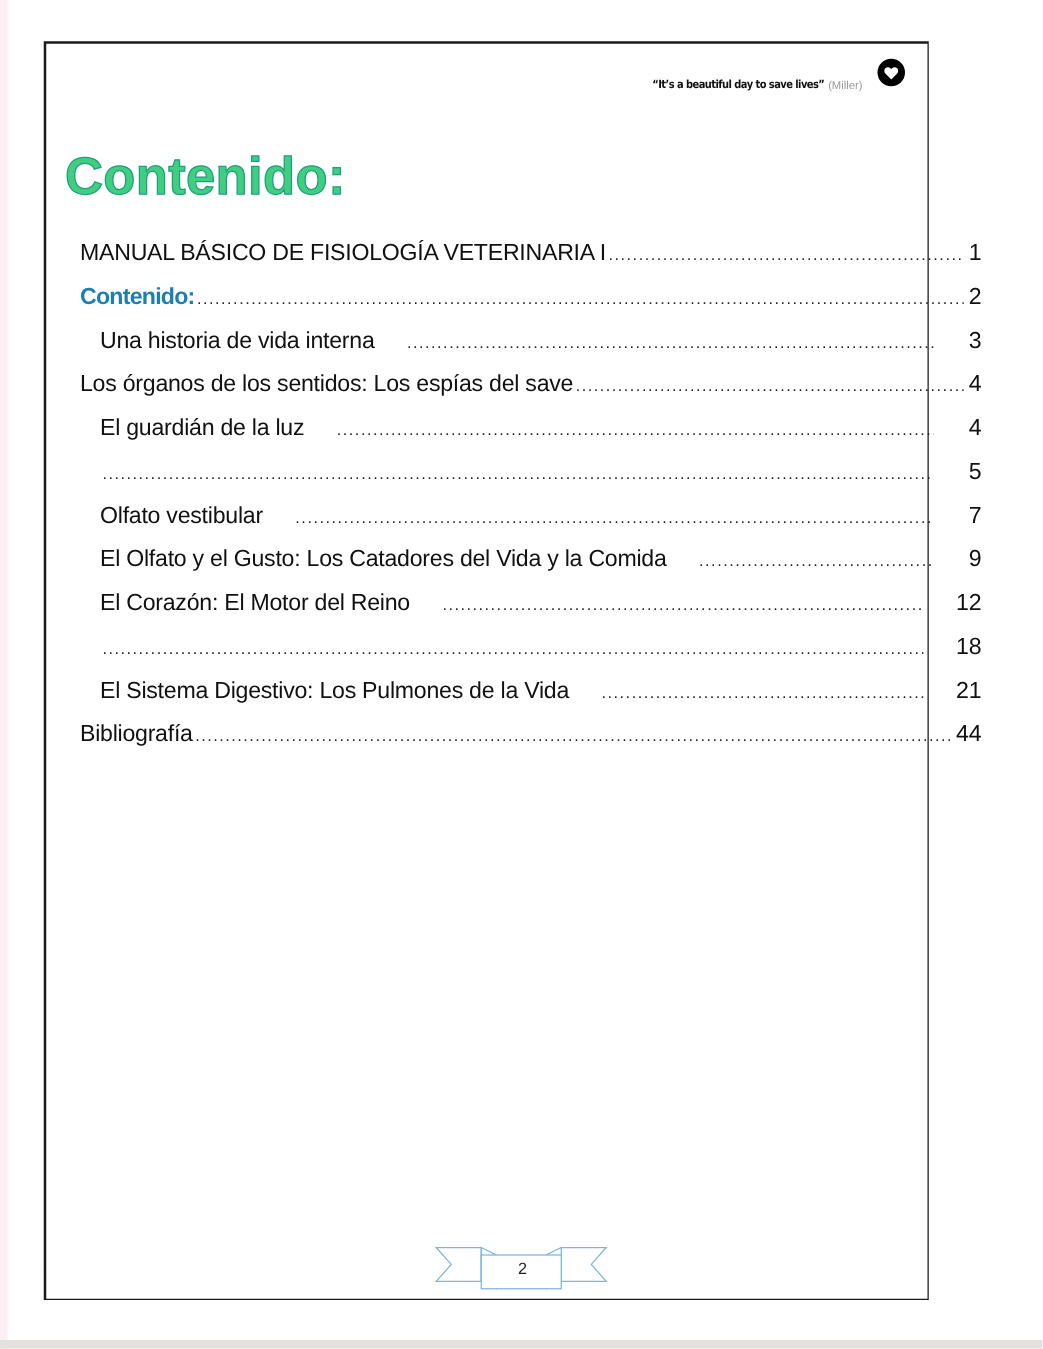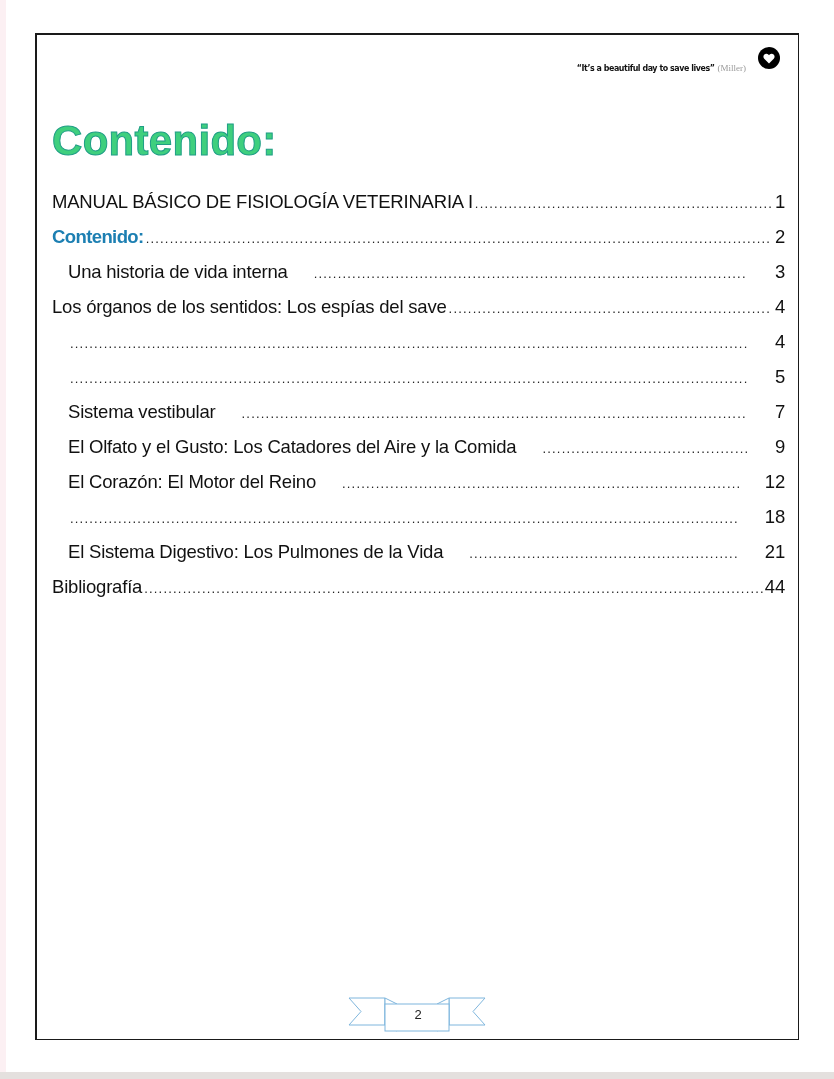--- a/index.html
+++ b/index.html
@@ -4,44 +4,45 @@
 <style>
   html, body { margin: 0; padding: 0; }
   body {
     width: 834px; height: 1079px; overflow: hidden; position: relative;
     background: #ffffff;
     font-family: "Liberation Sans", sans-serif;
   }
   .left-strip { position: absolute; left: 0; top: 0; width: 6px; height: 1079px; background: #fcf0f3; }
   .bottom-strip { position: absolute; left: 0; top: 1072px; width: 834px; height: 7px; background: #e4e0de; }
   .page {
-    position: absolute; left: 35px; top: 33px; width: 764px; height: 1007px;
+    position: absolute; left: 35px; top: 33px; width: 708px; height: 1007px;
     border: 2px solid #1a1a1a; border-right-width: 1.5px; border-bottom-width: 1.5px;
     box-sizing: border-box; background: #fff;
   }
   .header {
     position: absolute; right: 18px; top: 16px; display: flex; align-items: center;
   }
   .quote { font-size: 9px; color: #111; letter-spacing: -0.5px; font-weight: bold; font-family: "DejaVu Sans", sans-serif; transform: scaleX(0.88); transform-origin: right center; margin-top: 12px; }
-  .author { font-size: 9px; color: #999; margin-left: 3px; font-family: Liberation Serif, serif; margin-top: 12px; }
+  .author { font-size: 9px; color: #999; margin-left: 3px; font-family: Liberation Sans, sans-serif; margin-top: 12px; }
   .heart-badge {
     width: 22px; height: 22px; border-radius: 50%; background: #000; margin-left: 12px;
     display: flex; align-items: center; justify-content: center; margin-top: -8px;
   }
   .title {
     position: absolute; left: 15px; top: 82px; margin: 0;
     font-size: 42px; font-weight: bold; color: #3fcf7e;
     -webkit-text-stroke: 1px #1f9e86; letter-spacing: 0.3px;
     font-family: "Liberation Sans", sans-serif;
   }
   .toc { position: absolute; left: 15px; top: 149px; width: 733px; }
   .toc-row {
     display: flex; align-items: baseline; height: 35px; line-height: 35px;
     font-size: 18.5px; color: #111; font-family: "Liberation Sans Narrow", "Liberation Sans", sans-serif;
     letter-spacing: -0.2px;
+    margin-left: 12px;
   }
   .toc-row.lvl2 { padding-left: 16px; gap: 24px; }
   .toc-row.blue .toc-text { color: #1c7fb2; font-weight: bold; letter-spacing: -0.6px; }
   .toc-text { white-space: nowrap; }
   .toc-leader {
     flex: 1; overflow: hidden; white-space: nowrap; margin: 0 2px; color: #222;
     letter-spacing: 1.2px; font-size: 13px;
   }
   .toc-leader::before { content: "................................................................................................................................................................................................................................................"; }
   .toc-page { white-space: nowrap; text-align: right; min-width: 12px; }
@@ -88,34 +89,35 @@
       <span class="toc-text">Una historia de vida interna</span>
       <span class="toc-leader"></span>
       <span class="toc-page">3</span>
     </div>
     <div class="toc-row lvl1">
       <span class="toc-text">Los órganos de los sentidos: Los espías del save</span>
       <span class="toc-leader"></span>
       <span class="toc-page">4</span>
     </div>
     <div class="toc-row lvl2">
+      <span class="toc-text">El guardián de la luz</span>
       <span class="toc-leader"></span>
       <span class="toc-page">4</span>
     </div>
     <div class="toc-row lvl2">
       <span class="toc-leader"></span>
       <span class="toc-page">5</span>
     </div>
     <div class="toc-row lvl2">
-      <span class="toc-text">Sistema vestibular</span>
+      <span class="toc-text">Olfato vestibular</span>
       <span class="toc-leader"></span>
       <span class="toc-page">7</span>
     </div>
     <div class="toc-row lvl2">
-      <span class="toc-text">El Olfato y el Gusto: Los Catadores del Aire y la Comida</span>
+      <span class="toc-text">El Olfato y el Gusto: Los Catadores del Vida y la Comida</span>
       <span class="toc-leader"></span>
       <span class="toc-page">9</span>
     </div>
     <div class="toc-row lvl2">
       <span class="toc-text">El Corazón: El Motor del Reino</span>
       <span class="toc-leader"></span>
       <span class="toc-page">12</span>
     </div>
     <div class="toc-row lvl2">
       <span class="toc-leader"></span>

